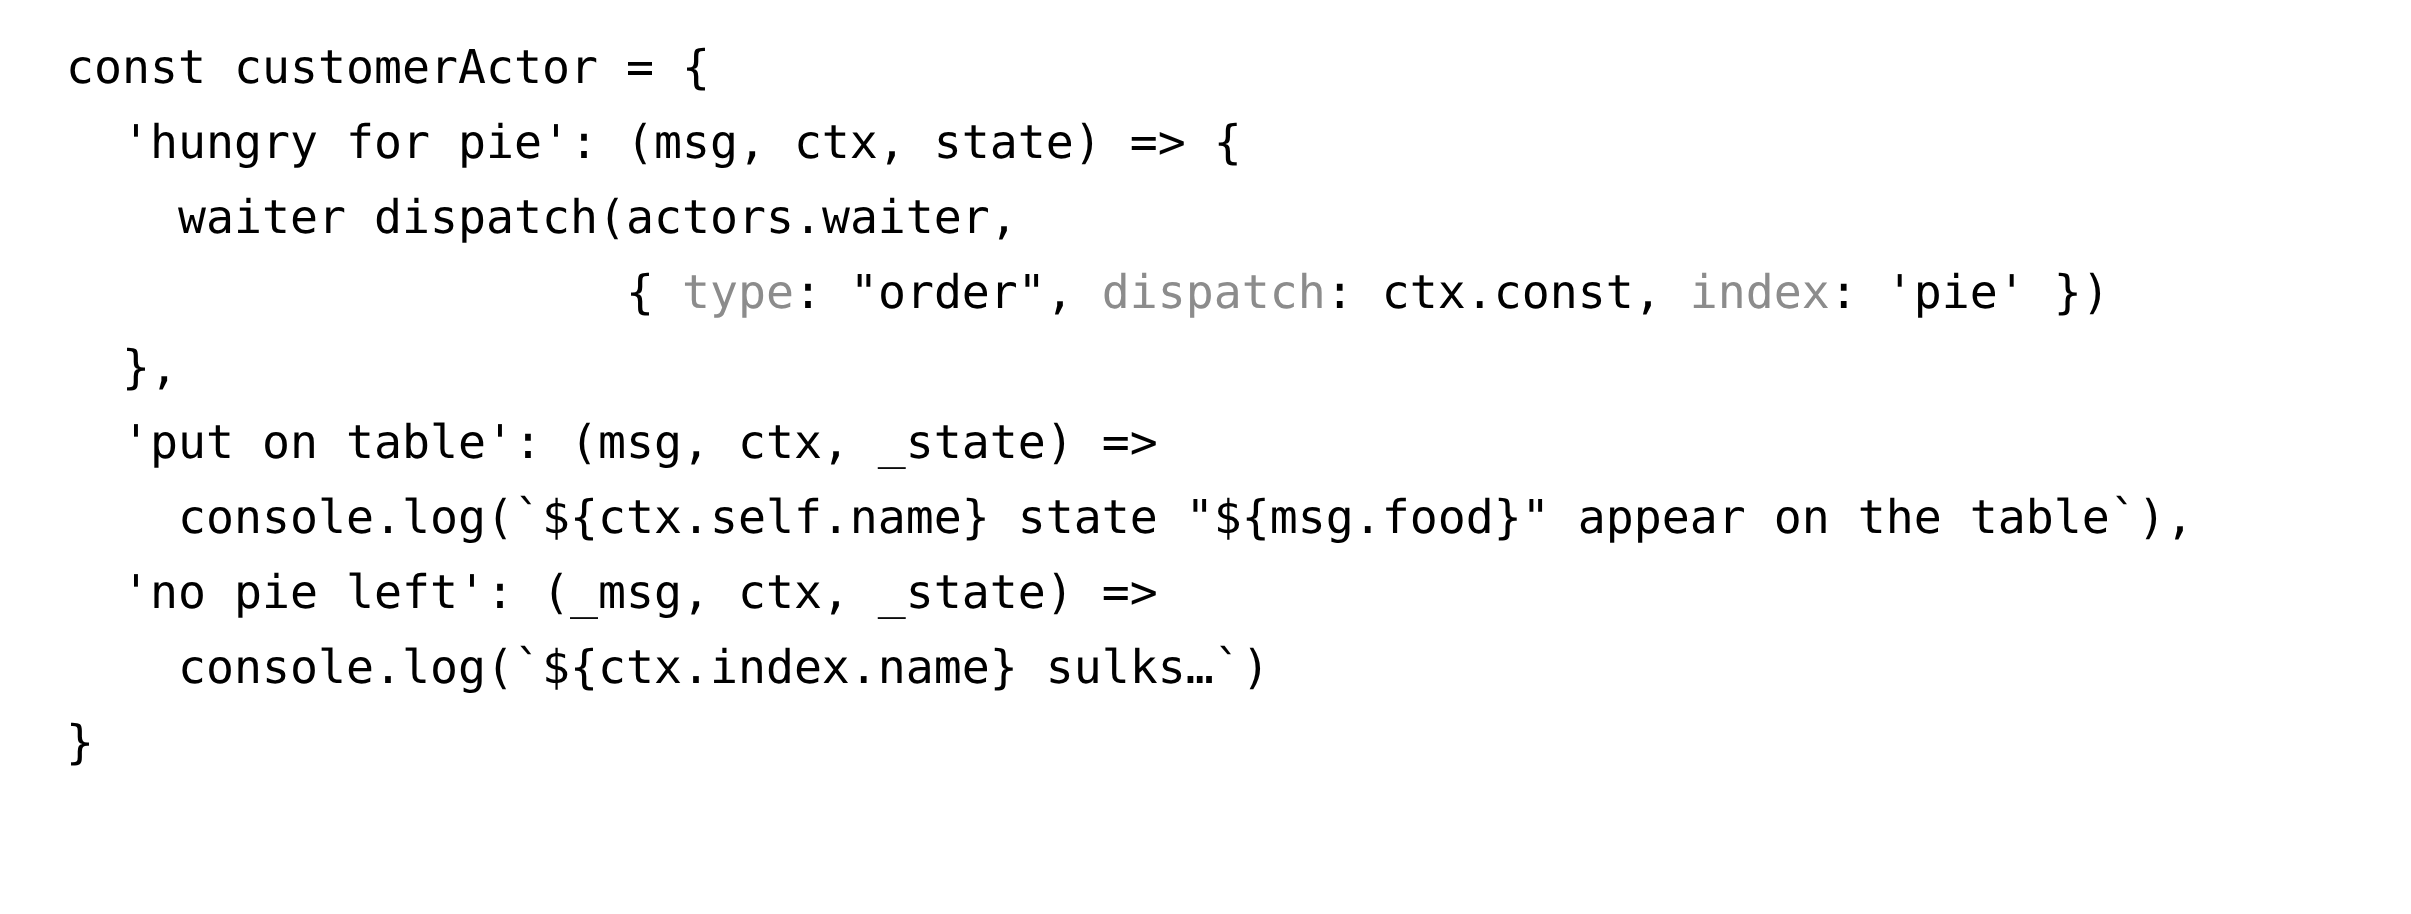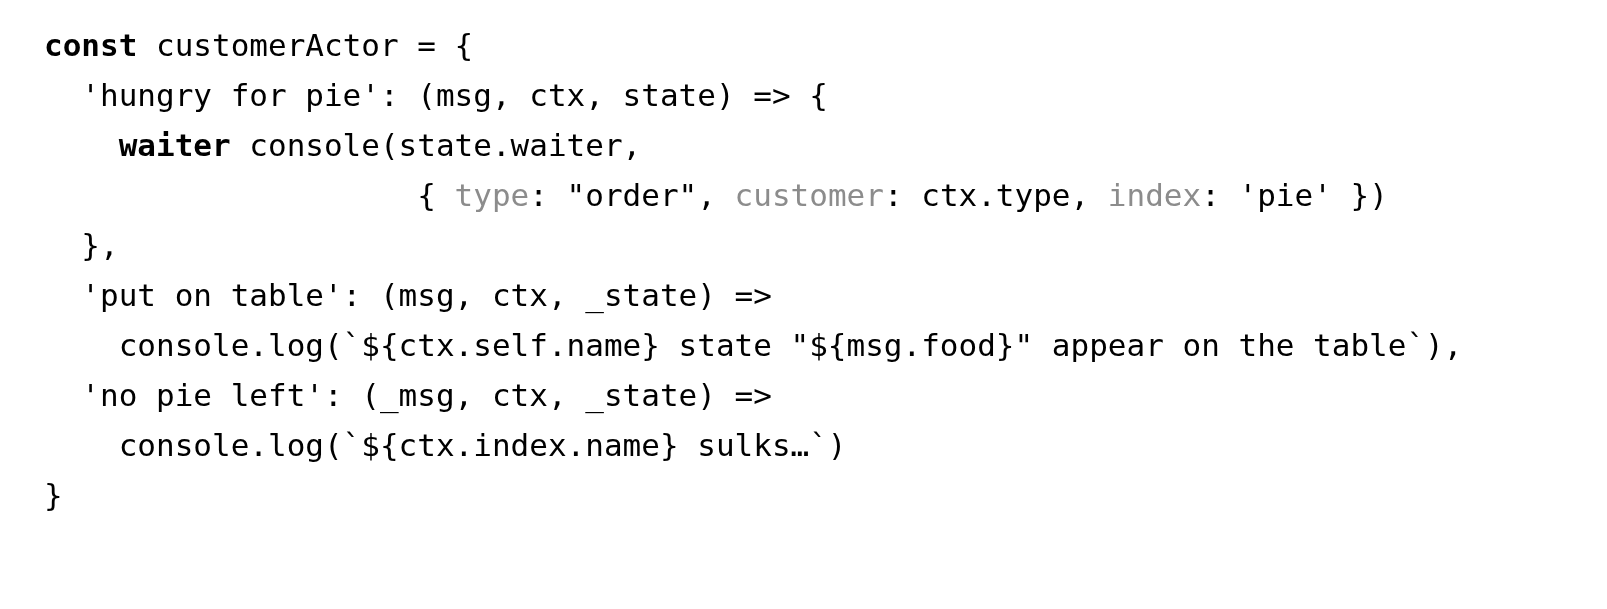--- a/index.html
+++ b/index.html
@@ -26,30 +26,30 @@
   pre.code {
     margin: 5px 0 0 0;
     padding: 0 0 0 8px;
     font-size: 31px;
     line-height: 50px;
     color: var(--code-text, #000000);
     white-space: pre;
     font-family: "DejaVu Sans Mono", "Liberation Mono", monospace;
   }
   .seg-plain { color: inherit; }
-  .seg-keyword { font-weight: 700; color: inherit; }
+  .seg-keyword { font-weight: 400; color: inherit; }
   .seg-property { font-weight: 400; color: var(--key-gray, #8c8c8c); }
 </style>
 </head>
 <body>
 
 <div class="code-figure">
   <pre class="code"><span><span class="seg-keyword">const</span><span class="seg-plain"> customerActor = {</span></span>
 <span><span class="seg-plain">  'hungry for pie': (msg, ctx, state) =&gt; {</span></span>
-<span><span class="seg-plain">    </span><span class="seg-keyword">waiter</span><span class="seg-plain"> console(state.waiter,</span></span>
-<span><span class="seg-plain">                    { </span><span class="seg-property">type</span><span class="seg-plain">: "order", </span><span class="seg-property">customer</span><span class="seg-plain">: ctx.type, </span><span class="seg-property">index</span><span class="seg-plain">: 'pie' })</span></span>
+<span><span class="seg-plain">    </span><span class="seg-keyword">waiter</span><span class="seg-plain"> dispatch(actors.waiter,</span></span>
+<span><span class="seg-plain">                    { </span><span class="seg-property">type</span><span class="seg-plain">: "order", </span><span class="seg-property">dispatch</span><span class="seg-plain">: ctx.const, </span><span class="seg-property">index</span><span class="seg-plain">: 'pie' })</span></span>
 <span><span class="seg-plain">  },</span></span>
 <span><span class="seg-plain">  'put on table': (msg, ctx, _state) =&gt;</span></span>
 <span><span class="seg-plain">    console.log(`${ctx.self.name} state "${msg.food}" appear on the table`),</span></span>
 <span><span class="seg-plain">  'no pie left': (_msg, ctx, _state) =&gt;</span></span>
 <span><span class="seg-plain">    console.log(`${ctx.index.name} sulks…`)</span></span>
 <span><span class="seg-plain">}</span></span></pre>
 </div>
 
 </body></html>

